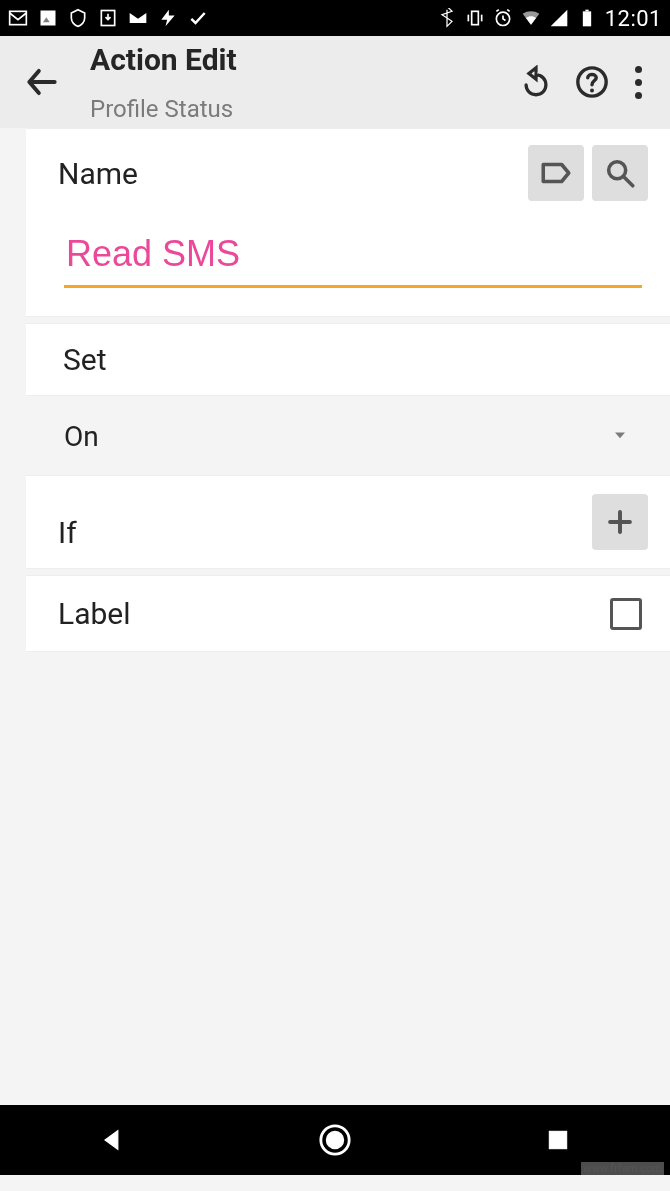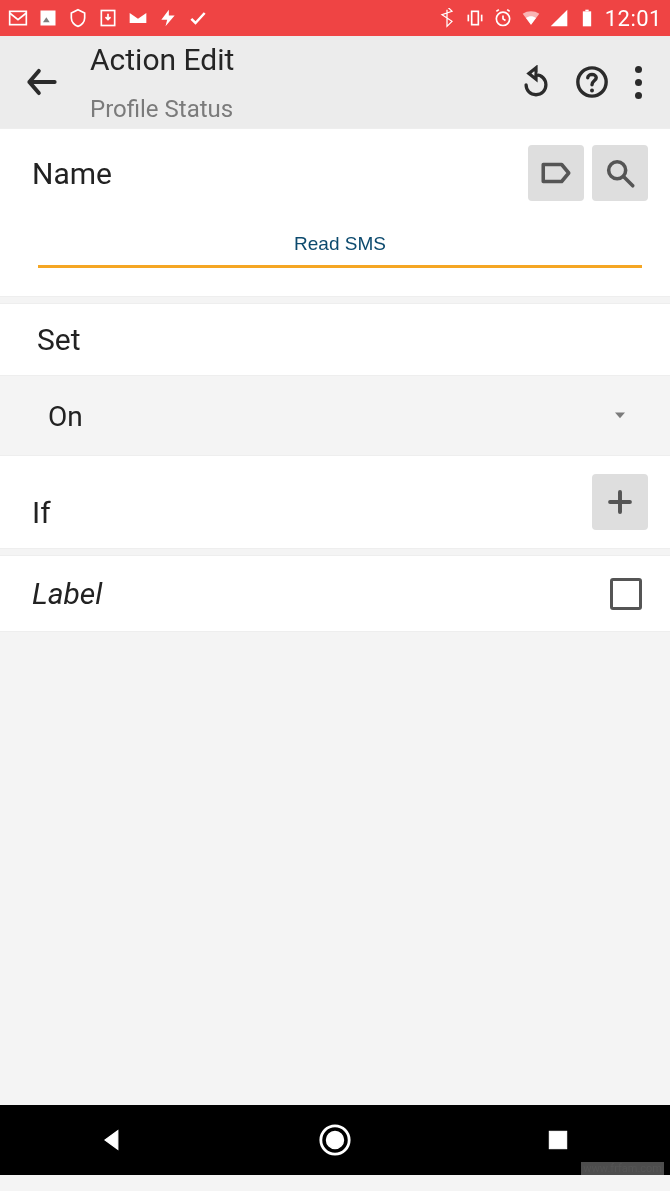--- a/index.html
+++ b/index.html
@@ -8,21 +8,21 @@
       height: 1191px;
       font-family: Roboto, Arial, sans-serif;
       background: #f4f4f4;
       overflow: hidden;
       position: relative;
     }
 
     
     .status-bar {
       height: 36px;
-      background: #ef4444;
+      background: #000000;
       color: #fff;
       display: flex;
       align-items: center;
       justify-content: space-between;
       padding: 0 8px;
       font-size: 20px;
     }
     .status-left { display: flex; gap: 10px; align-items: center; }
     .status-right { display: flex; gap: 8px; align-items: center; }
     .status-right .clock { font-size: 22px; font-weight: 400; letter-spacing: 0.5px; }
@@ -36,35 +36,36 @@
       align-items: center;
       padding: 0 12px;
     }
     .back-btn {
       width: 60px;
       height: 60px;
       display:flex;align-items:center;justify-content:center;
       cursor: pointer;
     }
     .titles { flex: 1; padding-left: 18px; }
-    .title-main { font-size: 30px; font-weight: 400; color: #252525; }
+    .title-main { font-size: 30px; font-weight: 700; color: #252525; }
     .title-sub { font-size: 24px; color: #7b7b7b; margin-top: 18px; }
     .app-actions { display: flex; gap: 22px; align-items: center; padding-right: 12px; }
     .aicon { width:34px; height:34px; fill:#2b2b2b; display:block; cursor:pointer; }
     .overflow-dots { display:flex; flex-direction:column; gap:6px; cursor:pointer; padding:4px; }
     .overflow-dots span { width:7px; height:7px; background:#2b2b2b; border-radius:50%; }
 
     
     .content { padding: 0; }
 
     .card {
       background:#fff;
       border-top:1px solid #eee;
       border-bottom:1px solid #eee;
       margin-bottom: 6px;
+      margin-left: 26px;
     }
 
     .row {
       display:flex;
       align-items:center;
       padding: 16px 22px 14px 32px;
     }
     .row-label {
       font-size: 30px;
       color: #222;
@@ -82,50 +83,49 @@
     .sq-btn svg { width:34px; height:34px; fill:#555; stroke:#555; }
 
     .name-section { padding-bottom: 8px; }
 
     .input-wrap { padding: 12px 28px 20px 38px; }
     .underline-input {
       width:100%;
       border:none;
       border-bottom:3px solid #f5a623;
       background:transparent;
-      font-size: 19px;
-      color:#0c4a6e;
+      font-size: 36px;
+      color:#ec4899;
       padding:6px 2px 10px 2px;
       outline:none;
-      text-align:center;
     }
 
     .set-section .row { padding-top:18px; padding-bottom:18px;padding-left:37px; }
 
     .dropdown {
       display:flex;
       align-items:center;
-      padding: 18px 40px 22px 48px;
+      padding: 18px 40px 22px 64px;
       cursor:pointer;
       background:#f4f4f4;
     }
     .dropdown-text { font-size: 28px; color:#222; flex:1; }
     .dropdown-caret svg { width:20px; height:20px; fill:#7b7b7b; }
 
     .if-section .row { padding-top:18px; padding-bottom:18px;align-items:flex-end; }
     .plus-btn {
       width:56px; height:56px;
       background:#dedede;
       border-radius:4px;
       display:flex; align-items:center; justify-content:center;
       cursor:pointer;
     }
     .plus-btn svg { width:34px; height:34px; stroke:#555; }
 
-    .label-section .row { padding-top:20px; padding-bottom:20px;font-style:italic; }
+    .label-section .row { padding-top:20px; padding-bottom:20px; }
     .checkbox {
       width:32px; height:32px;
       border:3px solid #555;
       border-radius:3px;
       cursor:pointer;
       margin-right:6px;
     }
 
     
     .nav-bar {

